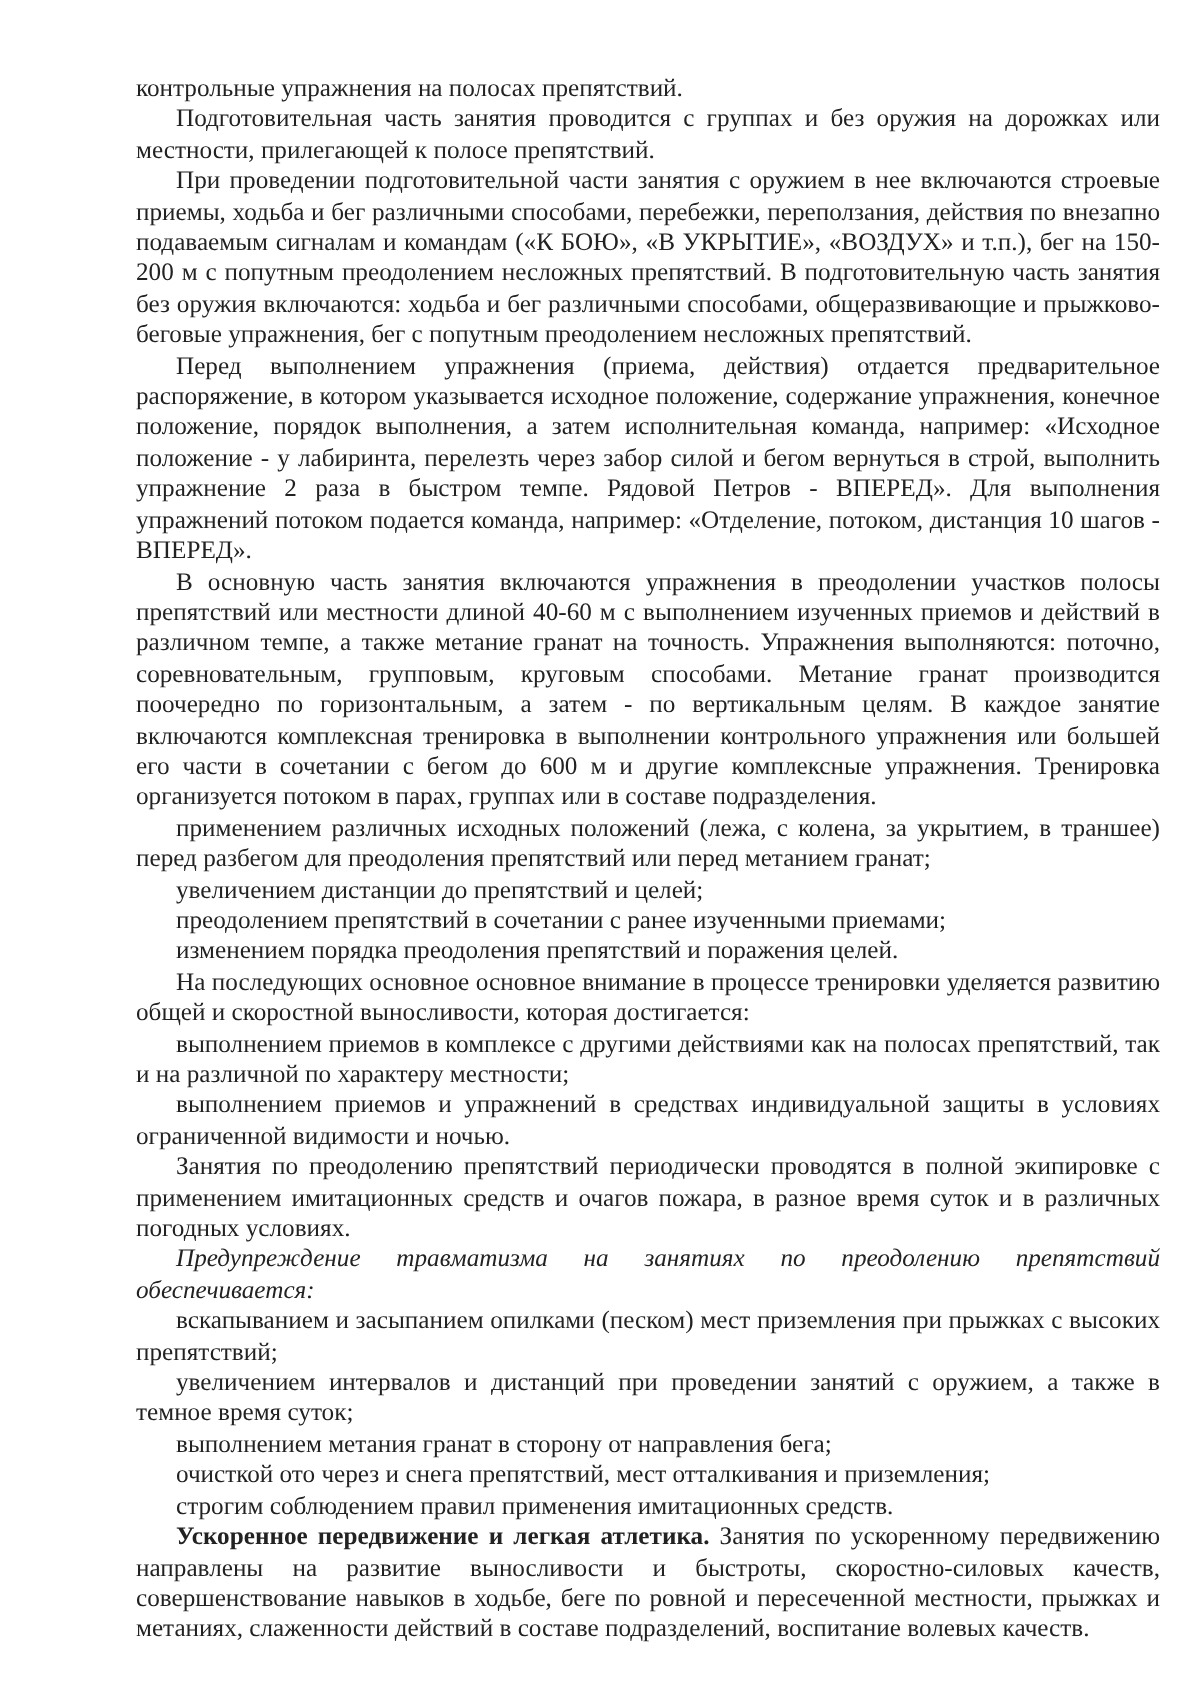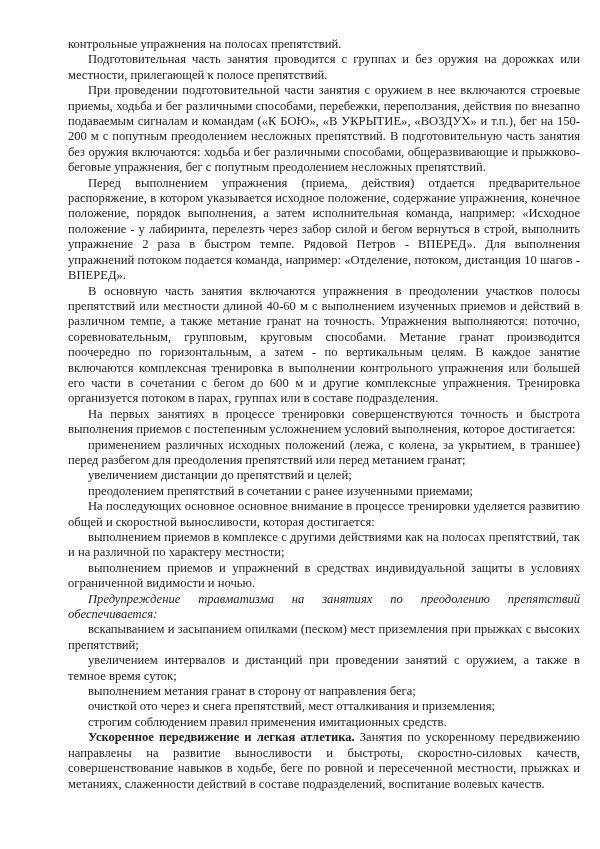--- a/index.html
+++ b/index.html
@@ -37,27 +37,28 @@
   </style>
 </head>
 <body>
 
 <div class="page">
   <p class="cont">контрольные упражнения на полосах препятствий.</p>
   <p>Подготовительная часть занятия проводится с группах и без оружия на дорожках или местности, прилегающей к полосе препятствий.</p>
   <p>При проведении подготовительной части занятия с оружием в нее включаются строевые приемы, ходьба и бег различными способами, перебежки, переползания, действия по внезапно подаваемым сигналам и командам («К БОЮ», «В УКРЫТИЕ», «ВОЗДУХ» и т.п.), бег на 150-200 м с попутным преодолением несложных препятствий. В подготовительную часть занятия без оружия включаются: ходьба и бег различными способами, общеразвивающие и прыжково-беговые упражнения, бег с попутным преодолением несложных препятствий.</p>
   <p>Перед выполнением упражнения (приема, действия) отдается предварительное распоряжение, в котором указывается исходное положение, содержание упражнения, конечное положение, порядок выполнения, а затем исполнительная команда, например: «Исходное положение - у лабиринта, перелезть через забор силой и бегом вернуться в строй, выполнить упражнение 2 раза в быстром темпе. Рядовой Петров - ВПЕРЕД». Для выполнения упражнений потоком подается команда, например: «Отделение, потоком, дистанция 10 шагов - ВПЕРЕД».</p>
   <p>В основную часть занятия включаются упражнения в преодолении участков полосы препятствий или местности длиной 40-60 м с выполнением изученных приемов и действий в различном темпе, а также метание гранат на точность. Упражнения выполняются: поточно, соревновательным, групповым, круговым способами. Метание гранат производится поочередно по горизонтальным, а затем - по вертикальным целям. В каждое занятие включаются комплексная тренировка в выполнении контрольного упражнения или большей его части в сочетании с бегом до 600 м и другие комплексные упражнения. Тренировка организуется потоком в парах, группах или в составе подразделения.</p>
-  <p>На первых занятиях в процессе тренировки совершенствуются точность и быстрота выполнения приемов с постепенным усложнением условий выполнения, которое достигается:</p>
   <p>применением различных исходных положений (лежа, с колена, за укрытием, в траншее) перед разбегом для преодоления препятствий или перед метанием гранат;</p>
   <p>увеличением дистанции до препятствий и целей;</p>
   <p>преодолением препятствий в сочетании с ранее изученными приемами;</p>
+  <p>изменением порядка преодоления препятствий и поражения целей.</p>
   <p>На последующих основное основное внимание в процессе тренировки уделяется развитию общей и скоростной выносливости, которая достигается:</p>
   <p>выполнением приемов в комплексе с другими действиями как на полосах препятствий, так и на различной по характеру местности;</p>
   <p>выполнением приемов и упражнений в средствах индивидуальной защиты в условиях ограниченной видимости и ночью.</p>
+  <p>Занятия по преодолению препятствий периодически проводятся в полной экипировке с применением имитационных средств и очагов пожара, в разное время суток и в различных погодных условиях.</p>
   <p class="italic">Предупреждение травматизма на занятиях по преодолению препятствий обеспечивается:</p>
   <p>вскапыванием и засыпанием опилками (песком) мест приземления при прыжках с высоких препятствий;</p>
   <p>увеличением интервалов и дистанций при проведении занятий с оружием, а также в темное время суток;</p>
   <p>выполнением метания гранат в сторону от направления бега;</p>
   <p>очисткой ото через и снега препятствий, мест отталкивания и приземления;</p>
   <p>строгим соблюдением правил применения имитационных средств.</p>
   <p><span class="bold">Ускоренное передвижение и легкая атлетика.</span><span> Занятия по ускоренному передвижению направлены на развитие выносливости и быстроты, скоростно-силовых качеств, совершенствование навыков в ходьбе, беге по ровной и пересеченной местности, прыжках и метаниях, слаженности действий в составе подразделений, воспитание волевых качеств.</span></p>
 
 </div>
 

